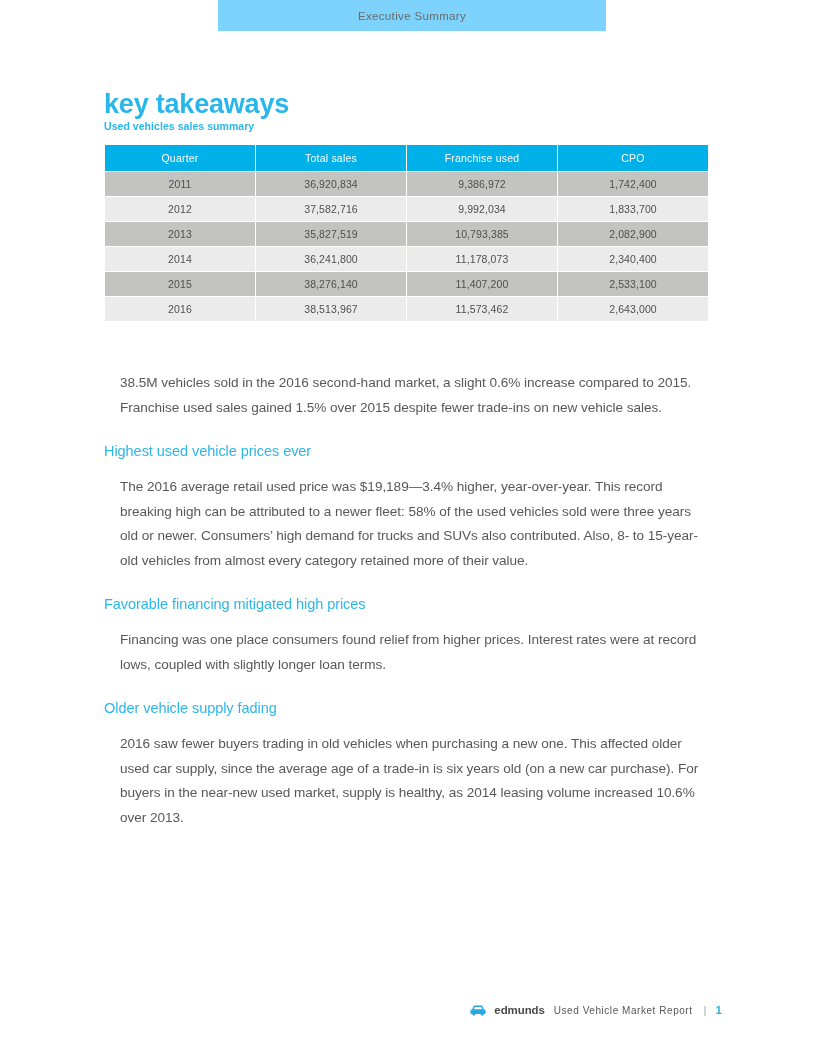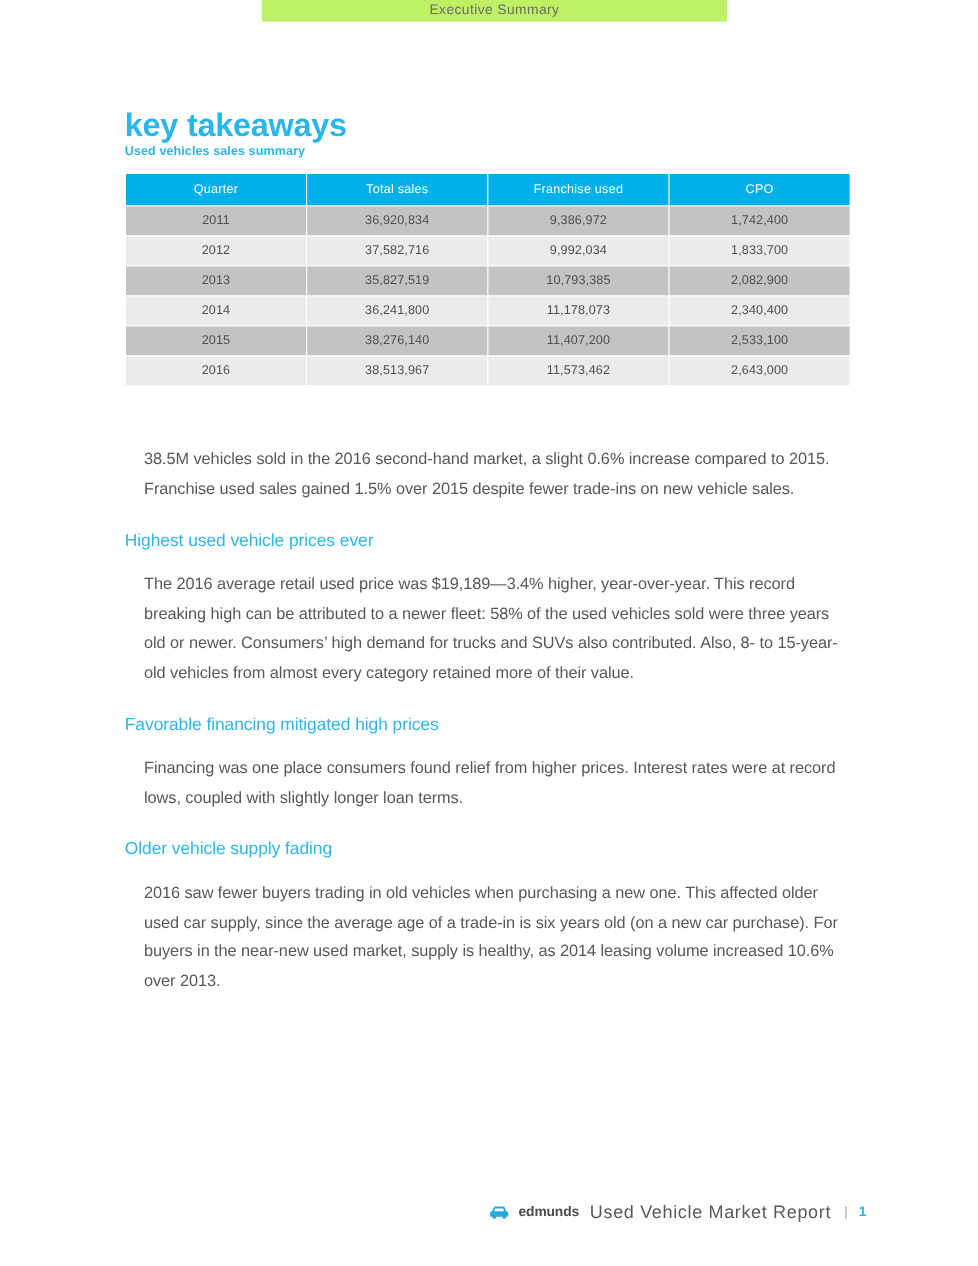--- a/index.html
+++ b/index.html
@@ -14,22 +14,22 @@
     font-family: "Liberation Sans", sans-serif;
     -webkit-font-smoothing: antialiased;
   }
 
   
   .running-head {
     position: absolute;
     left: 218px;
     top: 0;
     width: 388px;
-    height: 18px;
-    background: #bef264;
+    height: 31px;
+    background: #7dd3fc;
     display: flex;
     align-items: center;
     justify-content: center;
   }
   .running-head-text {
     font-size: 11.5px;
     color: #6b6b6b;
     letter-spacing: 0.35px;
   }
 
@@ -136,21 +136,21 @@
     gap: 8px;
   }
   .car-icon { display: block; }
   .brand-name {
     font-size: 11.5px;
     color: #4a4a4a;
     font-weight: 600;
     letter-spacing: -0.1px;
   }
   .footer-doc-title {
-    font-size: 15px;
+    font-size: 10px;
     color: #58585a;
     margin-left: 9px;
     letter-spacing: 0.55px;
   }
   .footer-sep {
     font-size: 11.5px;
     color: #a8a8a8;
     margin: 0 9px 0 11px;
   }
   .footer-page {

